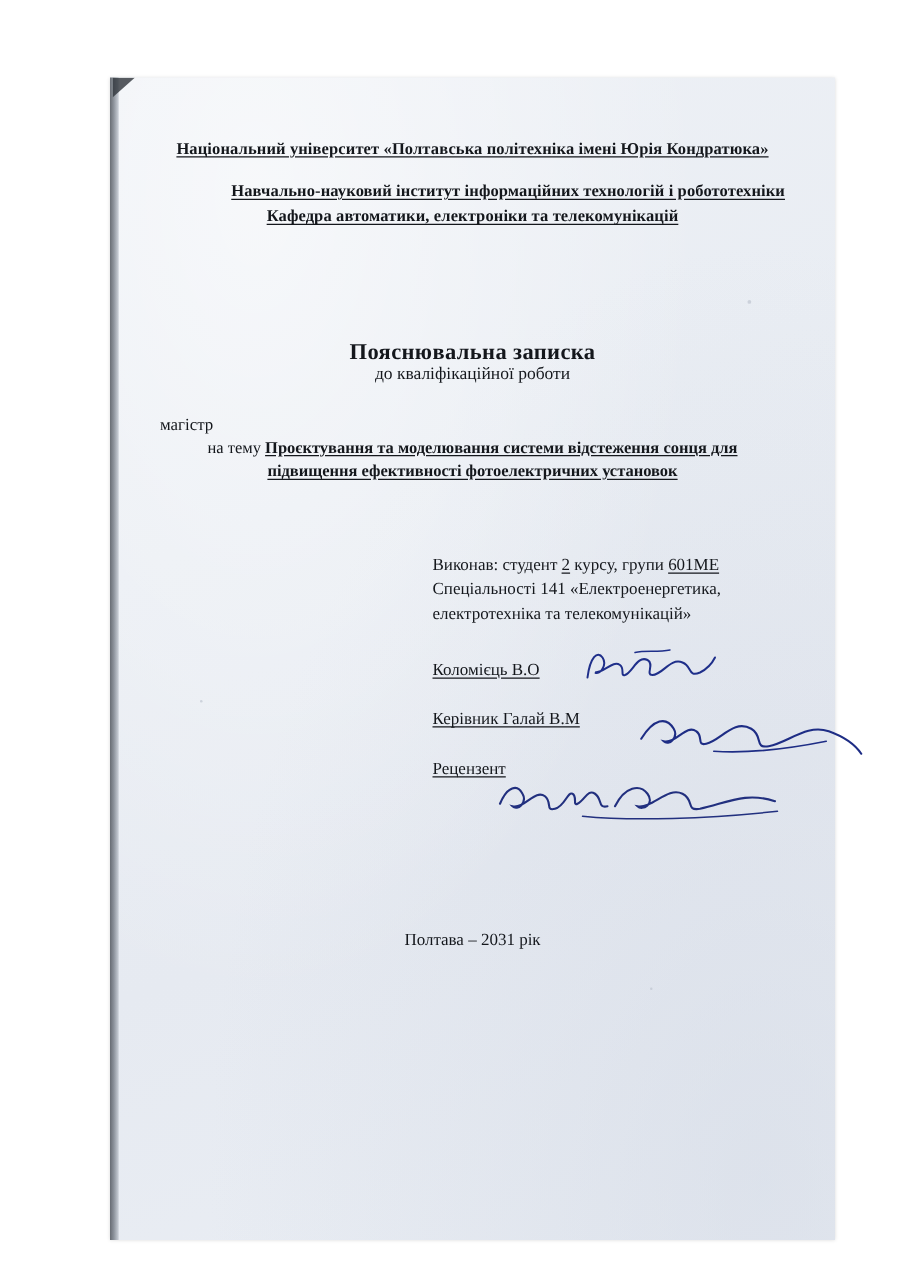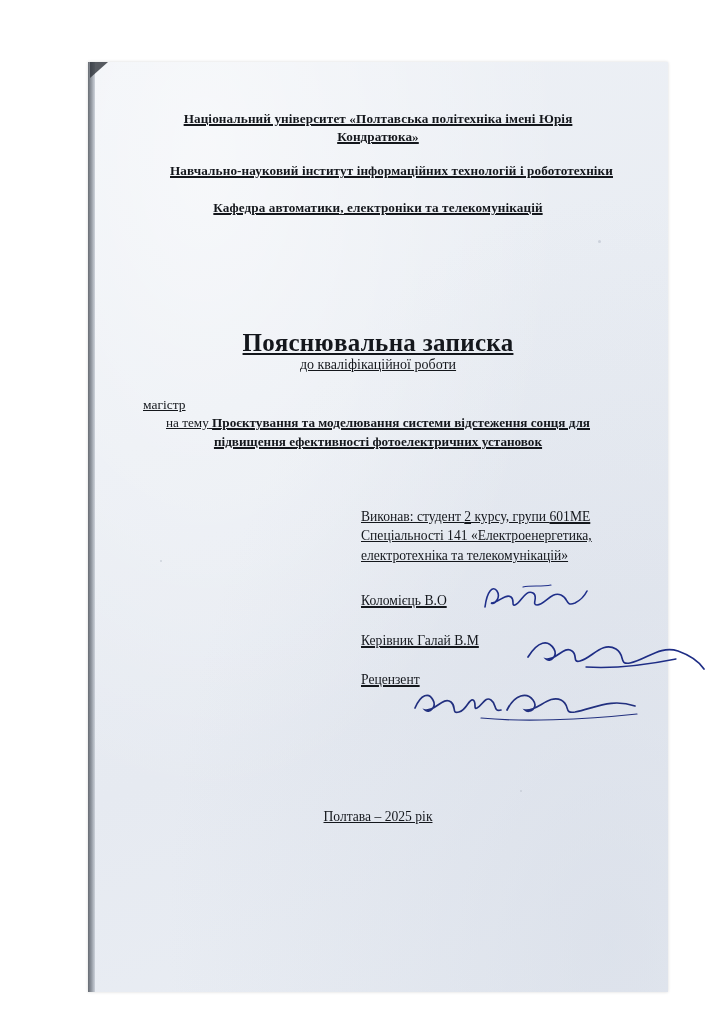--- a/index.html
+++ b/index.html
@@ -53,43 +53,42 @@
     width: 18px;
     height: 16px;
     background: #2e333a;
     opacity: 0.8;
     clip-path: polygon(0 0, 100% 0, 0 100%);
   }
 
   .page-content {
     position: relative;
     z-index: 2;
-    padding: 0 55px;
+    padding: 0 40px;
     color: #14171c;
-    text-decoration: underline;
   }
 
   .u { text-decoration: underline; text-underline-offset: 2px; }
 
   .hdr-block {
     text-align: center;
     font-size: 13.2px;
     font-weight: 700;
     line-height: 1.38;
     letter-spacing: 0.1px;
   }
   .hdr-line-1 { margin-top: 48px; }
   .hdr-line-2 { margin-top: 16px; text-align: right; }
-  .hdr-line-3 { margin-top: 18px; }
+  .hdr-line-3 { margin-top: 2px; }
 
   .doc-title {
     text-align: center;
-    font-size: 25px;
-    font-weight: 700;
-    margin-top: 112px;
+    font-size: 18px;
+    font-weight: 700;
+    margin-top: 88px;
     letter-spacing: 0.3px;
   }
   .doc-subtitle {
     text-align: center;
     font-size: 14px;
   }
   .doc-degree {
     font-size: 13.5px;
     margin-top: 24px;
   }
@@ -200,21 +199,21 @@
       <div class="row">
         <span class="u">Рецензент</span>
         <svg class="sig" id="sig-3" width="230" height="38" viewBox="0 0 230 38">
           <path d="M4 20 C 10 6, 18 4, 22 12 C 26 19, 18 26, 14 22 C 24 24, 32 8, 40 14 C 46 19, 40 26, 48 24 C 56 22, 58 10, 62 12 C 66 14, 62 22, 66 20 C 72 17, 74 8, 80 12 C 86 16, 82 24, 90 22" fill="none" stroke="#22307f" stroke-width="1.7" stroke-linecap="round"></path>
           <path d="M96 22 C 104 6, 116 4, 122 12 C 128 20, 118 26, 114 22 C 126 24, 138 6, 150 12 C 160 17, 152 26, 164 24 C 184 20, 200 10, 224 18" fill="none" stroke="#22307f" stroke-width="1.7" stroke-linecap="round"></path>
           <path d="M70 30 C 110 34, 170 32, 226 26" fill="none" stroke="#22307f" stroke-width="1.2" stroke-linecap="round"></path>
         </svg>
       </div>
     </div>
 
-    <div class="footer-city">Полтава – 2025 рік</div>
+    <div class="footer-city">Полтава – 2031 рік</div>
   </div>
 </div>
 
 <div id="binding-edge"></div>
 <div id="binding-corner"></div>
 
 <div class="speck" style="left:598px; top:240px; width:3px; height:3px;"></div>
 <div class="speck" style="left:160px; top:560px; width:2px; height:2px;"></div>
 <div class="speck" style="left:520px; top:790px; width:2px; height:2px;"></div>
 

